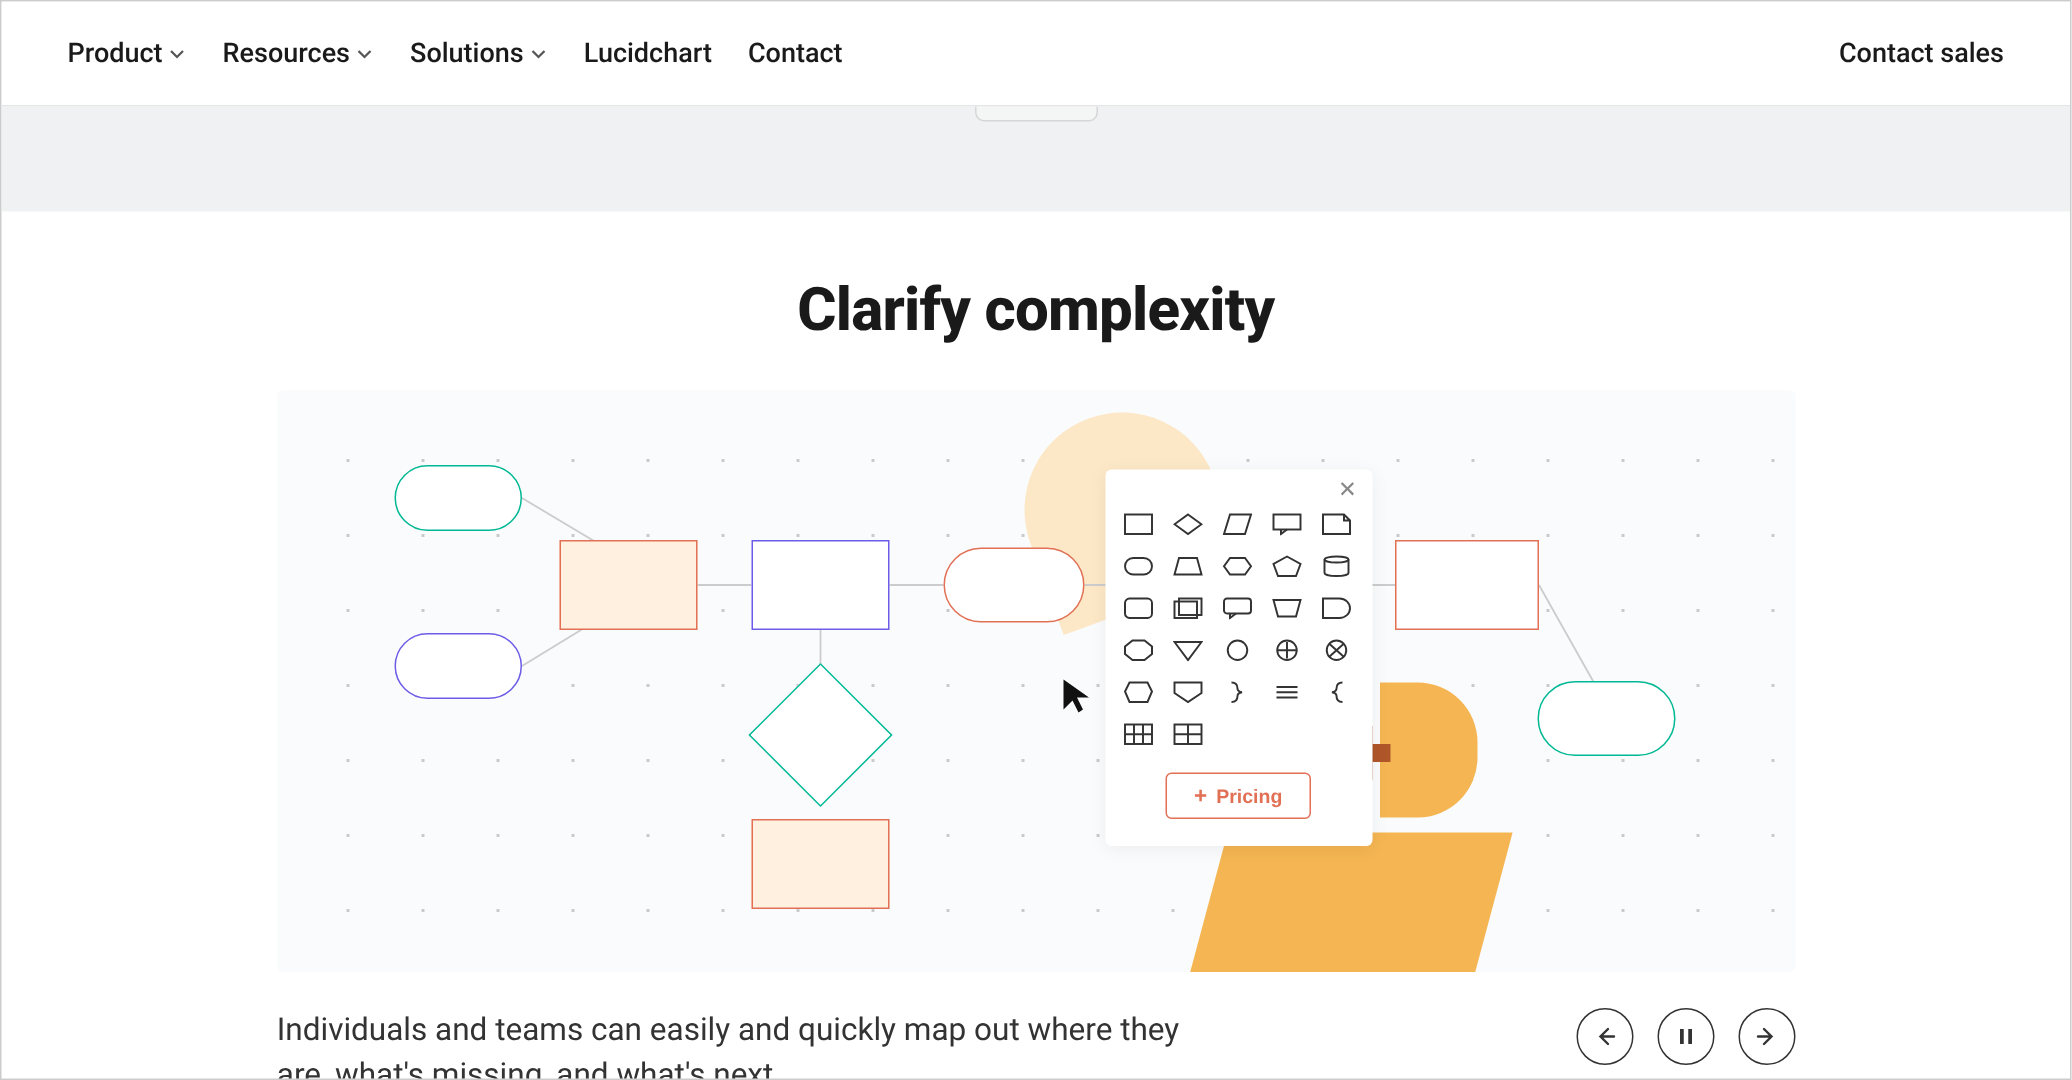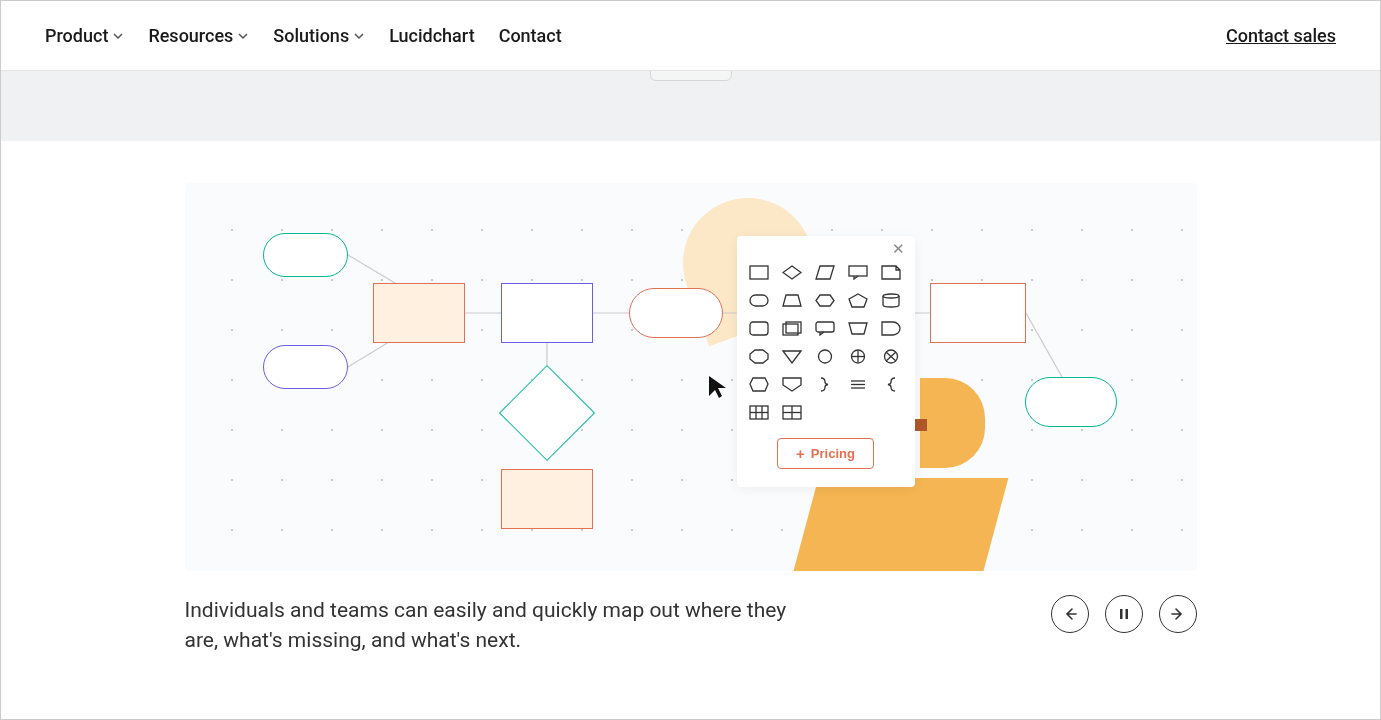--- a/index.html
+++ b/index.html
@@ -7,21 +7,21 @@
     
     
     .header { display: flex; align-items: center; height: 70px; padding: 0 44px; border-bottom: 1px solid #e5e5e5; background: #fff; position: relative; z-index: 10; }
     .logo { display: flex; align-items: center; gap: 6px; margin-right: 40px; }
     .logo-icon { display: flex; align-items: center; }
     .logo-text { font-size: 24px; font-weight: 800; color: #1a1a1a; letter-spacing: -0.5px; }
     .nav { display: flex; align-items: center; gap: 24px; }
     .nav-item { display: flex; align-items: center; gap: 4px; font-size: 18px; color: #1a1a1a; font-weight: 500; cursor: pointer; }
     .chevron { display: inline-flex; }
     .header-right { margin-left: auto; display: flex; align-items: center; gap: 28px; }
-    .contact-link { font-size: 18px; color: #1a1a1a; font-weight: 500; cursor: pointer; text-decoration: underline; }
+    .contact-link { font-size: 18px; color: #1a1a1a; font-weight: 500; cursor: pointer; }
     .signup-btn { background: #1f2430; color: #fff; border: none; padding: 13px 24px; border-radius: 6px; font-size: 18px; font-weight: 700; cursor: pointer; }
 
     
     .gray-band { background: #f0f1f2; height: 70px; position: relative; }
     .gray-band .outline-btn { position: absolute; left: 50%; transform: translateX(-50%); top: -10px; border: 1px solid #999; background: #fff; border-radius: 6px; padding: 6px 40px; height: 20px; opacity: 0.3; }
 
     
     .main { padding-top: 42px; }
     .section-title { text-align: center; font-size: 40px; font-weight: 800; color: #1a1a1a; margin-bottom: 30px; letter-spacing: -0.5px; }
 
@@ -109,20 +109,21 @@
   <div class="header-right">
     <a class="contact-link">Contact sales</a>
   </div>
 </div>
 
 <div class="gray-band">
   <div class="outline-btn"></div>
 </div>
 
 <div class="main">
+  <h2 class="section-title">Clarify complexity</h2>
 
   <div class="canvas-wrap">
     <div class="blob-1"></div>
     <div class="blob-3"></div>
     <div class="blob-2"></div>
 
     <svg style="position:absolute;inset:0;width:100%;height:100%;pointer-events:none">
       <line x1="163" y1="72" x2="235" y2="115" stroke="#ccc" stroke-width="1.2"></line>
       <line x1="163" y1="184" x2="235" y2="140" stroke="#ccc" stroke-width="1.2"></line>
       <line x1="280" y1="130" x2="316" y2="130" stroke="#ccc" stroke-width="1.2"></line>

